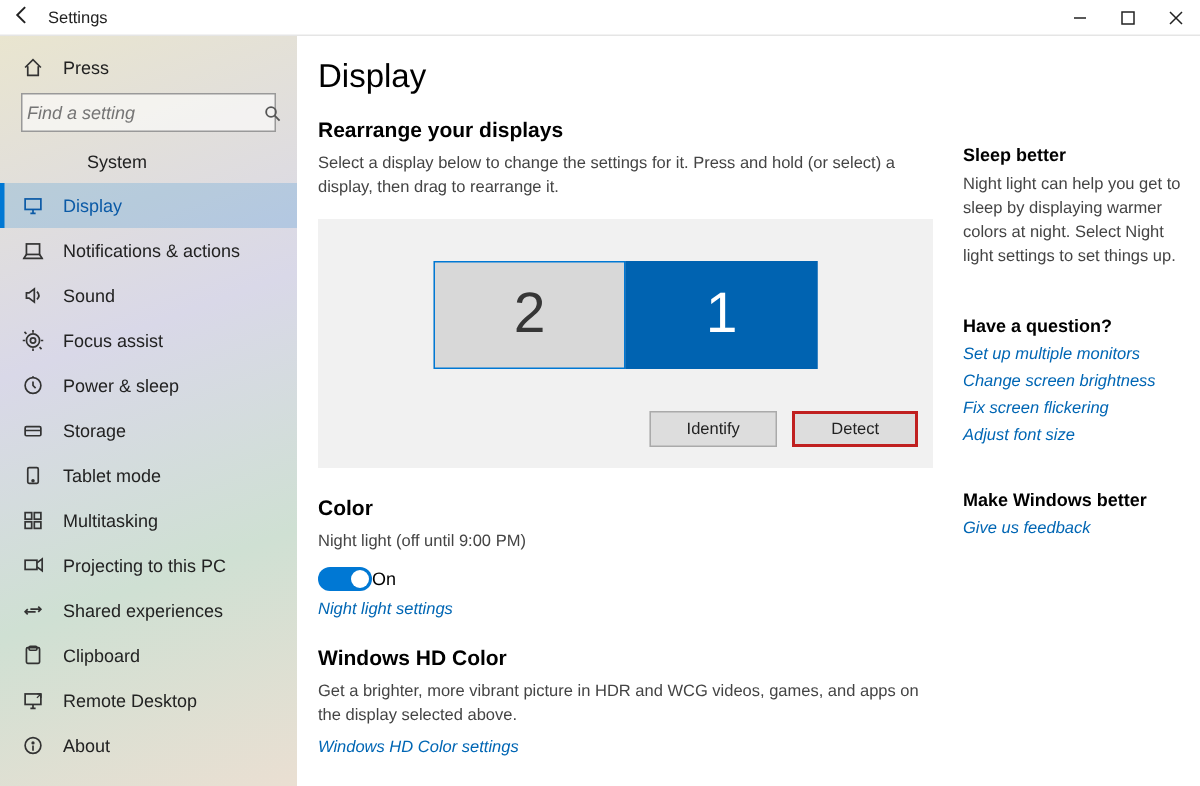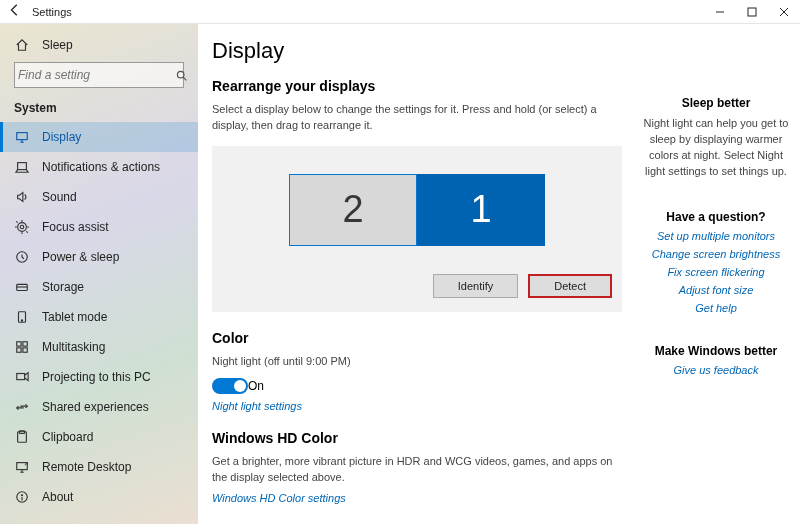--- a/index.html
+++ b/index.html
@@ -9,21 +9,21 @@
   .titlebar .app-title { font-size: 11px; color: #222; }
   .window-controls { margin-left: auto; display: flex; }
   .win-btn { width: 32px; height: 24px; display:flex; align-items:center; justify-content:center; color:#222; }
   .win-btn svg { width:10px; height:10px; }
 
   .workspace { display: flex; height: 500px; }
 
   .sidebar { width: 198px; flex: 0 0 198px; background: linear-gradient(160deg,#e9e5cf 0%, #d9d8e8 40%, #cfe0d3 70%, #eadfd2 100%); padding: 6px 0 0 0; position: relative; }
   .sidebar-row { display:flex; align-items:center; height: 28px; padding: 0 14px; color:#222; font-size:12px; gap:12px; }
   .sidebar-row.nav { height: 30px; }
-  .sidebar-row.section-label { font-weight:700; margin-top:4px; }
+  .sidebar-row.section-label { font-weight:400; margin-top:4px;margin-left:44px; }
   .sidebar-row.selected { background: rgba(0,120,212,0.18); color:#0b5aa6; position:relative;}
   .sidebar-row.selected::before { content:""; position:absolute; left:0; top:0; bottom:0; width:3px; background:#0078d4;}
   .sidebar-row .ico { width:16px; height:16px; display:flex; align-items:center; justify-content:center; flex:0 0 16px;}
   .sidebar-row .ico svg { width:14px; height:14px; stroke:#333; fill:none; stroke-width:1.3;}
   .sidebar-row.selected .ico svg { stroke:#0b5aa6;}
 
   .search-box { margin: 2px 14px 6px; height:26px; border:1px solid #999; background:rgba(255,255,255,0.6); display:flex; align-items:center; padding:0 3px; }
   .search-box input { flex:1; border:none; background:transparent; outline:none; font-size:12px; font-style:italic; color:#555;}
   .search-box .ico { width:16px; display:flex; align-items:center; justify-content:center;}
   .search-box .ico svg { width:13px; height:13px; stroke:#555; fill:none; stroke-width:1.5;}
@@ -42,21 +42,21 @@
   .disp1 { width:128px; background:#0063b1; border:1px solid #0063b1; color:#fff;}
   .arrange-buttons { display:flex; justify-content:flex-end; gap:10px; padding: 28px 10px 0 0;}
   .btn { min-width:64px; height:24px; border:1px solid #aaa; background:#ddd; font-size:11px; color:#222; display:flex; align-items:center; justify-content:center; padding: 0 24px;}
   .btn.highlight { border:2px solid #c02020; }
 
   .toggle-row { display:flex; align-items:center; margin-top:8px;}
   .toggle { width:36px; height:16px; border-radius:8px; background:#0078d4; position:relative;}
   .toggle::after { content:""; position:absolute; right:2px; top:2px; width:12px; height:12px; border-radius:50%; background:#fff;}
   .toggle-label { font-size:12px; }
 
-  .aside { flex:1; padding-top: 42px; text-align: center; }
+  .aside { flex:1; padding-top: 42px; }
   .aside h3 { font-size:12px; font-weight:600; margin-bottom:6px; margin-top:16px;}
   .aside p { font-size:11px; color:#444; line-height:1.45; }
   .aside .link { margin-top:6px; }
 
   .back-arrow svg { width:14px; height:14px; stroke:#222; fill:none; stroke-width:1.5;}
 
 </style>
 </head>
 <body>
 
@@ -86,21 +86,21 @@
 
 <div class="workspace">
 
   <div class="sidebar">
     <div class="sidebar-row nav">
       <span class="ico">
           <svg viewBox="0 0 16 16">
             <path d="M2 8 L8 2 L14 8 M4 7 V14 H12 V7"></path>
           </svg>
         </span>
-      <span>Sleep</span>
+      <span>Press</span>
     </div>
 
     <div class="search-box">
       <input placeholder="Find a setting" style="">
       <span class="ico">
           <svg viewBox="0 0 16 16">
             <circle cx="7" cy="7" r="4"></circle>
             <path d="M10 10 L14 14"></path>
           </svg>
         </span>
@@ -278,21 +278,20 @@
     <div class="aside">
       <h3>Sleep better</h3>
       <p>Night light can help you get to sleep by displaying warmer colors at night. Select Night light settings to set things up.</p>
 
       <h3 style="margin-top:30px">Have a question?</h3>
       <div id="question-links">
           <a class="link">Set up multiple monitors</a>
           <a class="link">Change screen brightness</a>
           <a class="link">Fix screen flickering</a>
           <a class="link">Adjust font size</a>
-          <a class="link">Get help</a>
         </div>
 
       <h3 style="margin-top:30px">Make Windows better</h3>
       <a class="link">Give us feedback</a>
     </div>
   </div>
 
 </div>
 
 </body></html>

